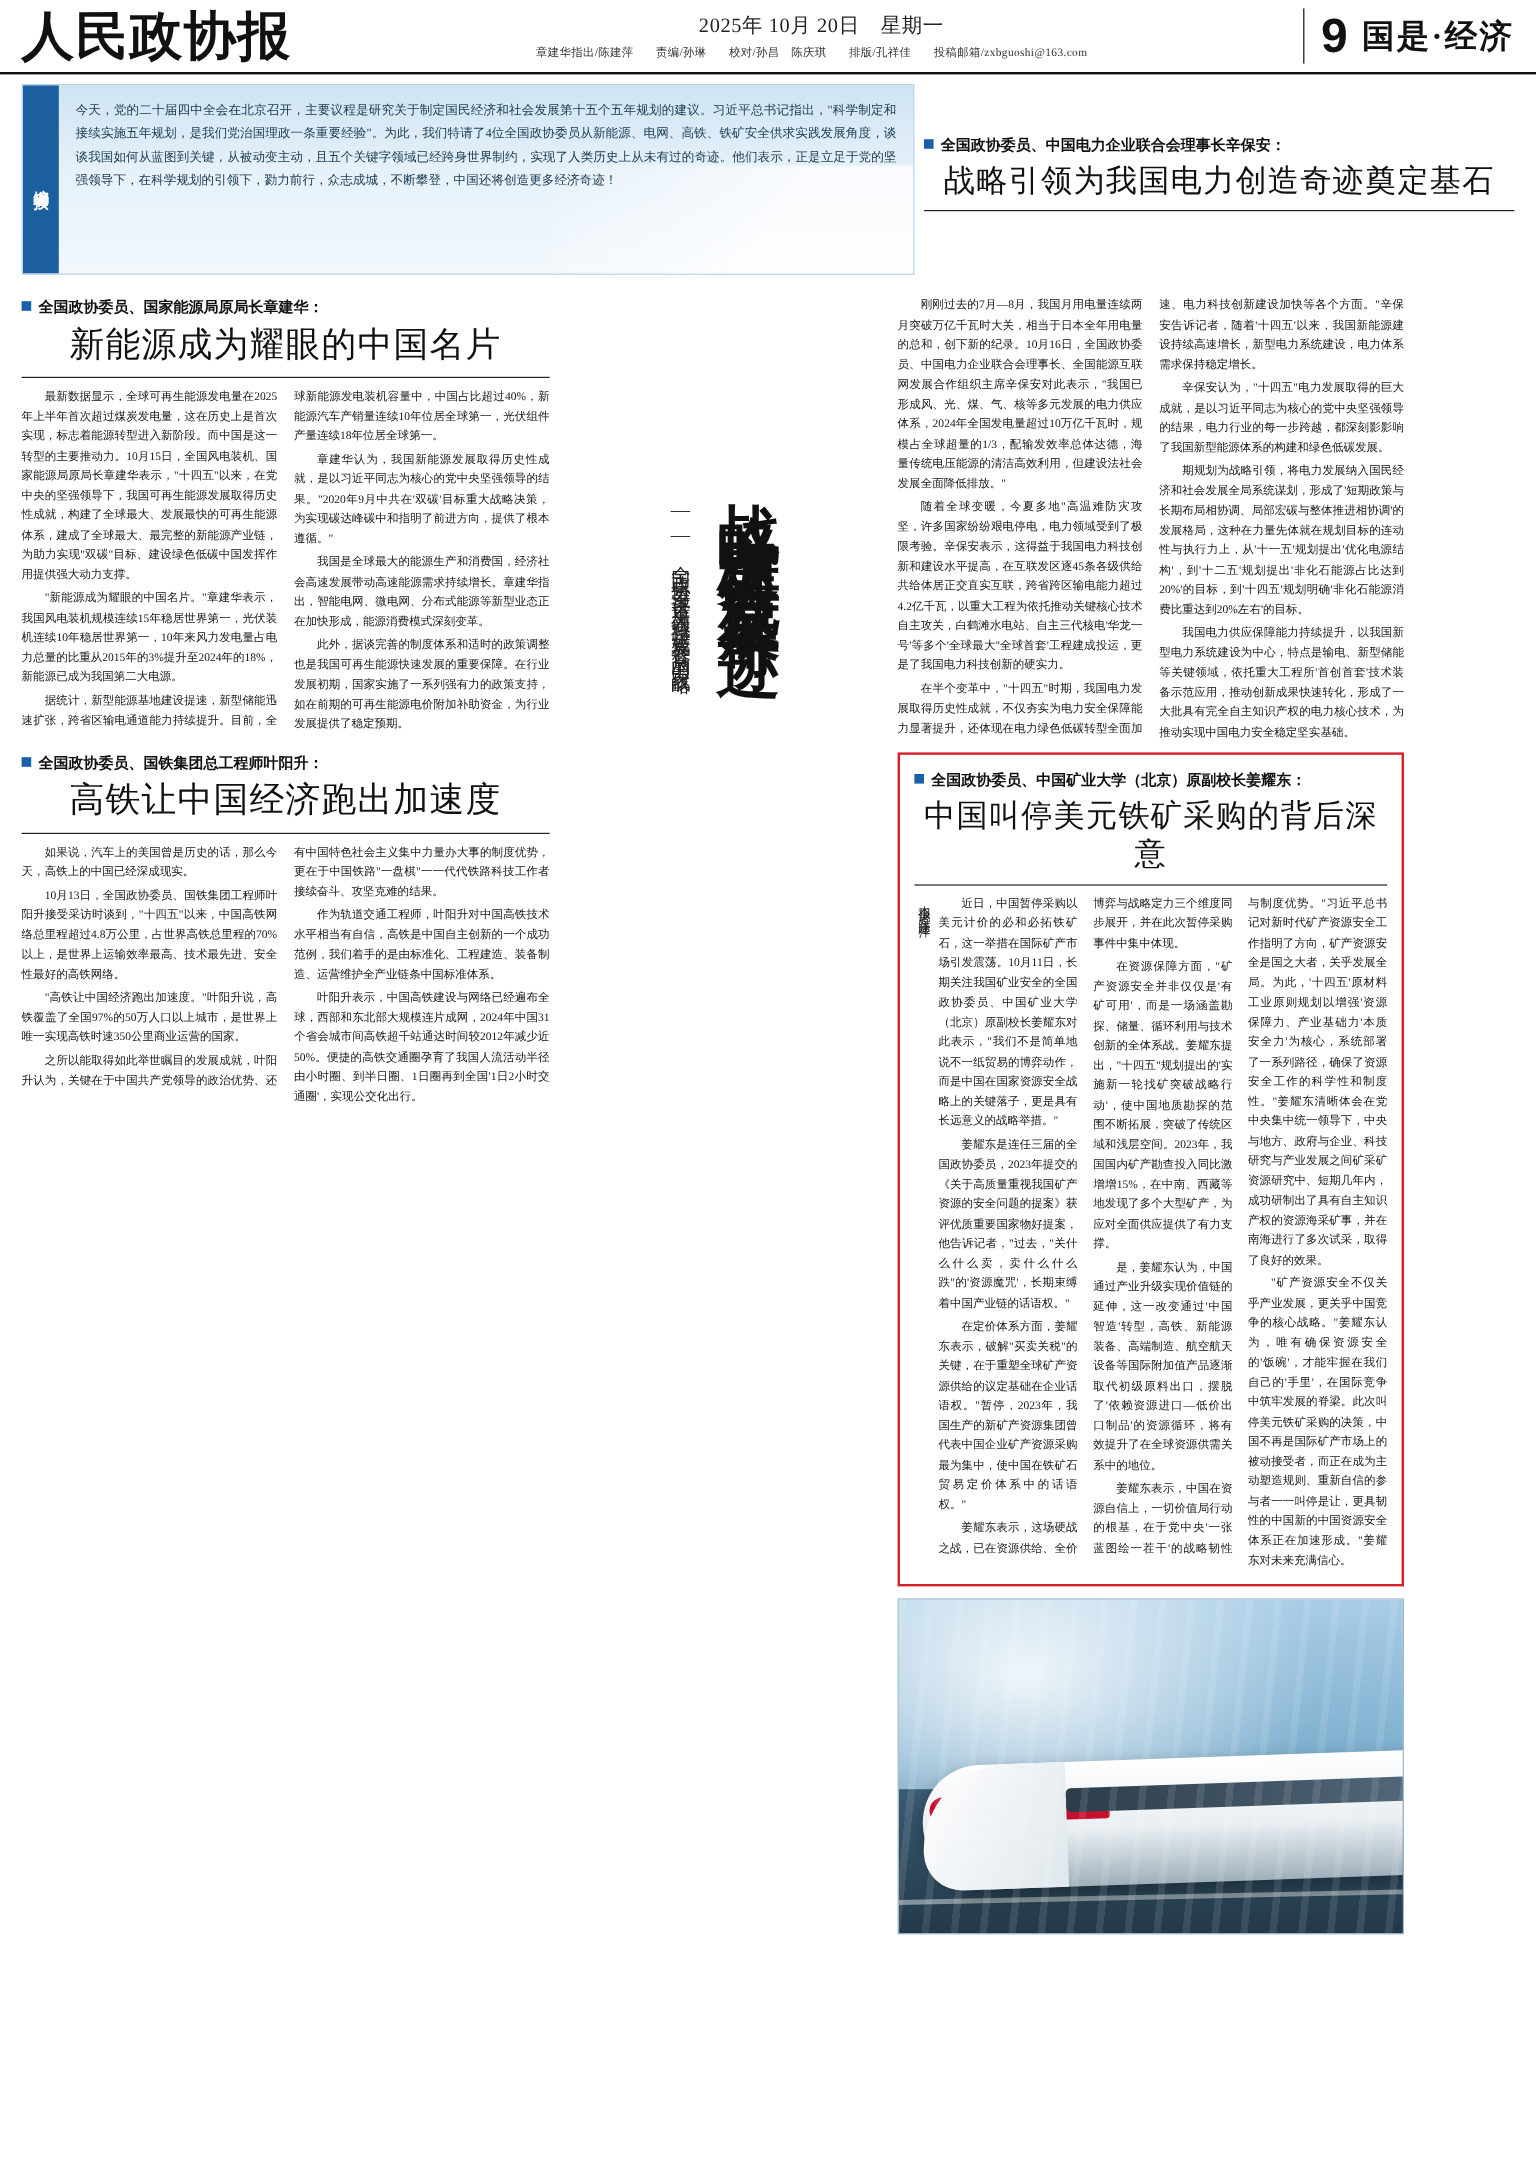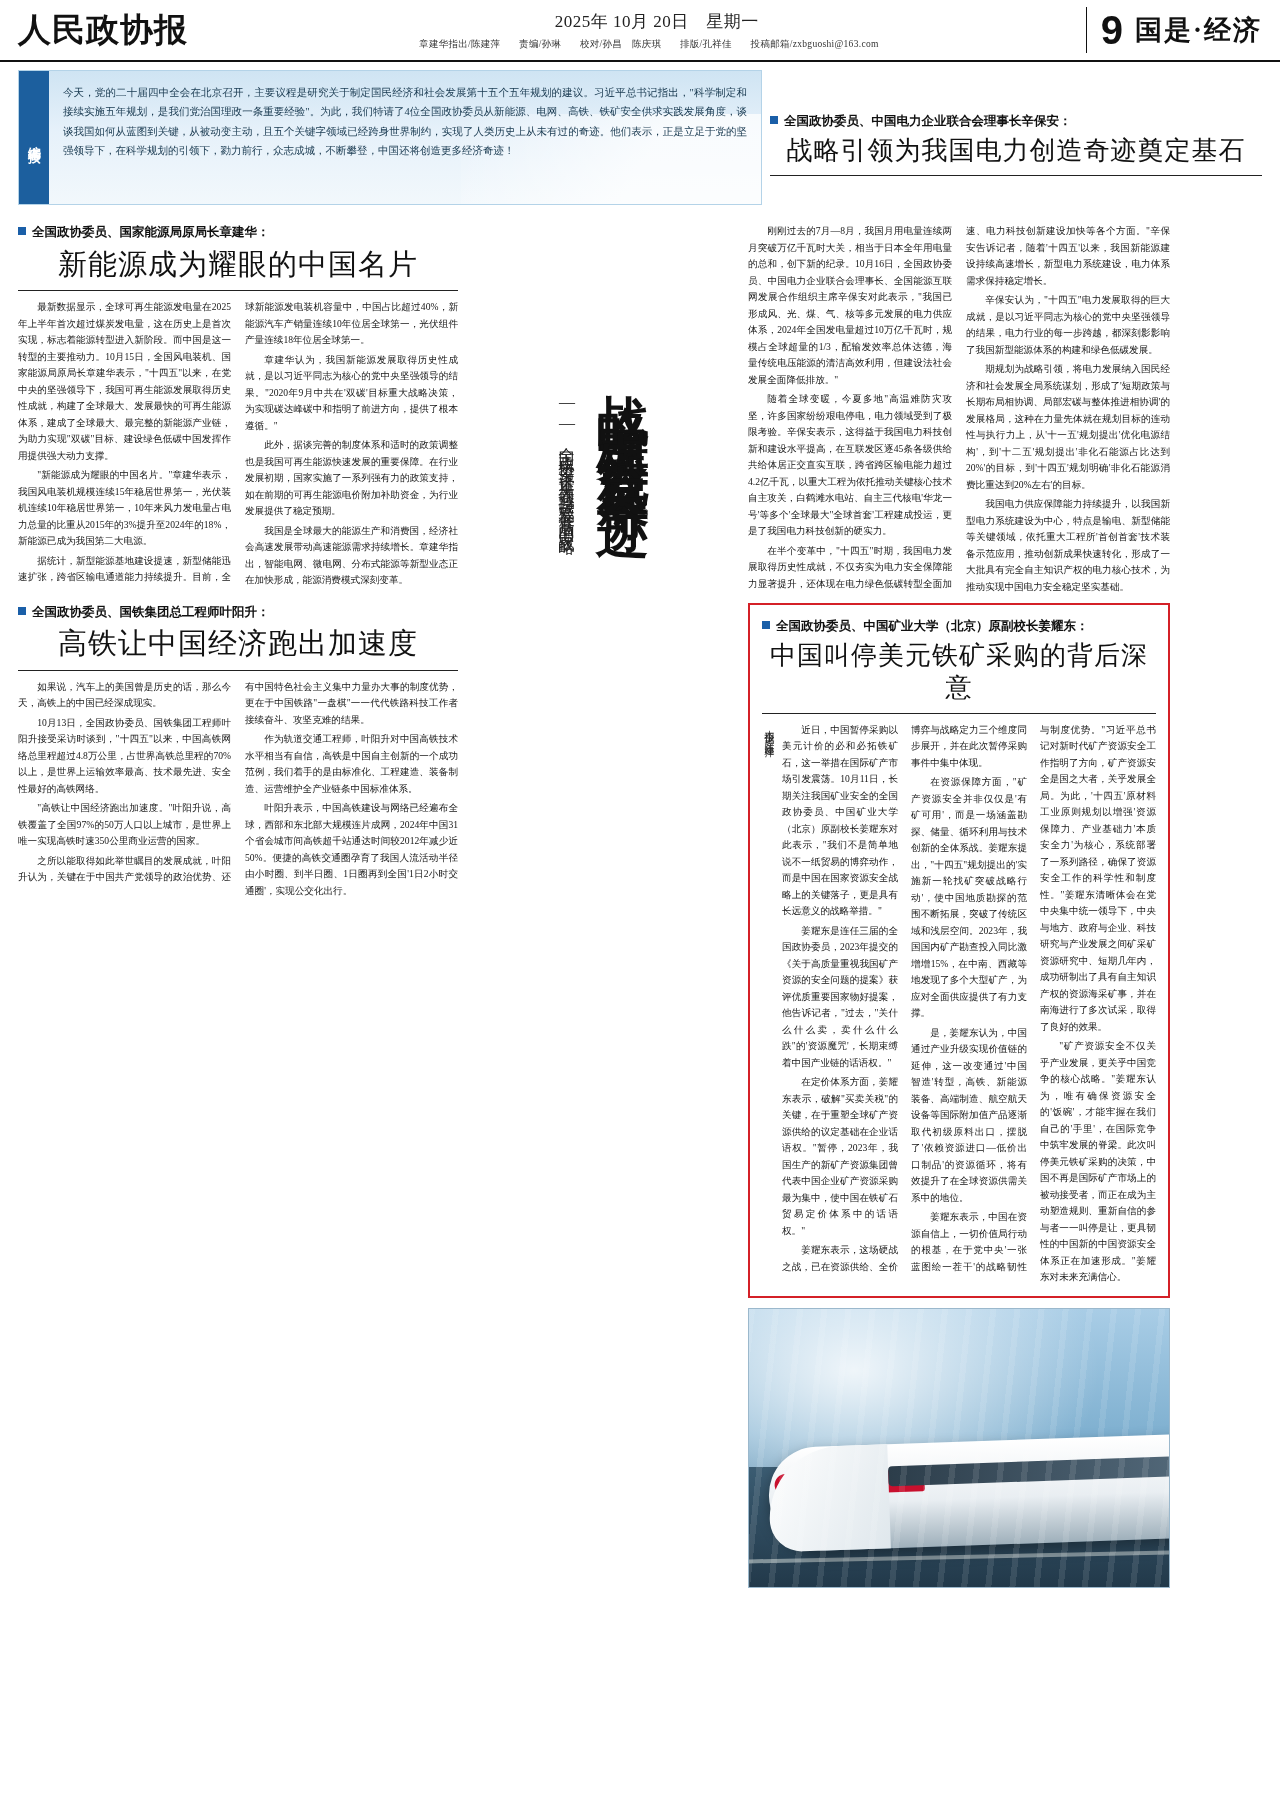--- a/index.html
+++ b/index.html
@@ -29,21 +29,21 @@
     height: 62px;
     border-bottom: 2px solid #111;
     display: flex;
     align-items: center;
     padding: 0 18px;
     box-sizing: border-box;
   }
   .masthead-logo {
     font-family: "Liberation Serif", serif;
     font-weight: bold;
-    font-size: 33px;
+    font-size: 44px;
     letter-spacing: 1px;
     color: #111;
     white-space: nowrap;
   }
   .masthead-mid {
     flex: 1;
     display: flex;
     flex-direction: column;
     align-items: center;
     justify-content: center;
@@ -87,21 +87,21 @@
   .content {
     position: relative;
     padding: 8px 18px 0 18px;
     box-sizing: border-box;
   }
 
   
   .editor-note {
     position: relative;
     width: 744px;
-    height: 135px;
+    height: 159px;
     margin-bottom: 10px;
     background: linear-gradient(180deg, #cfe4f3 0%, #e6f1fa 45%, #f2f8fc 100%);
     border: 1px solid #b4d3e8;
     box-sizing: border-box;
     display: flex;
     overflow: hidden;
   }
   .editor-note::after {
     content: "";
     position: absolute;
@@ -362,22 +362,22 @@
           </div>
           <div class="headline">新能源成为耀眼的中国名片</div>
           <hr class="rule">
         </div>
 
         <div class="textcols2">
           <p>最新数据显示，全球可再生能源发电量在2025年上半年首次超过煤炭发电量，这在历史上是首次实现，标志着能源转型进入新阶段。而中国是这一转型的主要推动力。10月15日，全国风电装机、国家能源局原局长章建华表示，"十四五"以来，在党中央的坚强领导下，我国可再生能源发展取得历史性成就，构建了全球最大、发展最快的可再生能源体系，建成了全球最大、最完整的新能源产业链，为助力实现"双碳"目标、建设绿色低碳中国发挥作用提供强大动力支撑。</p>
           <p>"新能源成为耀眼的中国名片。"章建华表示，我国风电装机规模连续15年稳居世界第一，光伏装机连续10年稳居世界第一，10年来风力发电量占电力总量的比重从2015年的3%提升至2024年的18%，新能源已成为我国第二大电源。</p>
           <p>据统计，新型能源基地建设提速，新型储能迅速扩张，跨省区输电通道能力持续提升。目前，全球新能源发电装机容量中，中国占比超过40%，新能源汽车产销量连续10年位居全球第一，光伏组件产量连续18年位居全球第一。</p>
           <p>章建华认为，我国新能源发展取得历史性成就，是以习近平同志为核心的党中央坚强领导的结果。"2020年9月中共在'双碳'目标重大战略决策，为实现碳达峰碳中和指明了前进方向，提供了根本遵循。"</p>
+          <p>我国是全球最大的能源生产和消费国，经济社会高速发展带动高速能源需求持续增长。章建华指出，智能电网、微电网、分布式能源等新型业态正在加快形成，能源消费模式深刻变革。</p>
           <p>此外，据谈完善的制度体系和适时的政策调整也是我国可再生能源快速发展的重要保障。在行业发展初期，国家实施了一系列强有力的政策支持，如在前期的可再生能源电价附加补助资金，为行业发展提供了稳定预期。</p>
-          <p>我国是全球最大的能源生产和消费国，经济社会高速发展带动高速能源需求持续增长。章建华指出，智能电网、微电网、分布式能源等新型业态正在加快形成，能源消费模式深刻变革。</p>
         </div>
 
         <div class="headline-block" style="margin-top:14px;">
           <div class="kicker">
             <span class="sq"></span><span>全国政协委员、国铁集团总工程师叶阳升：</span>
           </div>
           <div class="headline">高铁让中国经济跑出加速度</div>
           <hr class="rule">
         </div>
 

